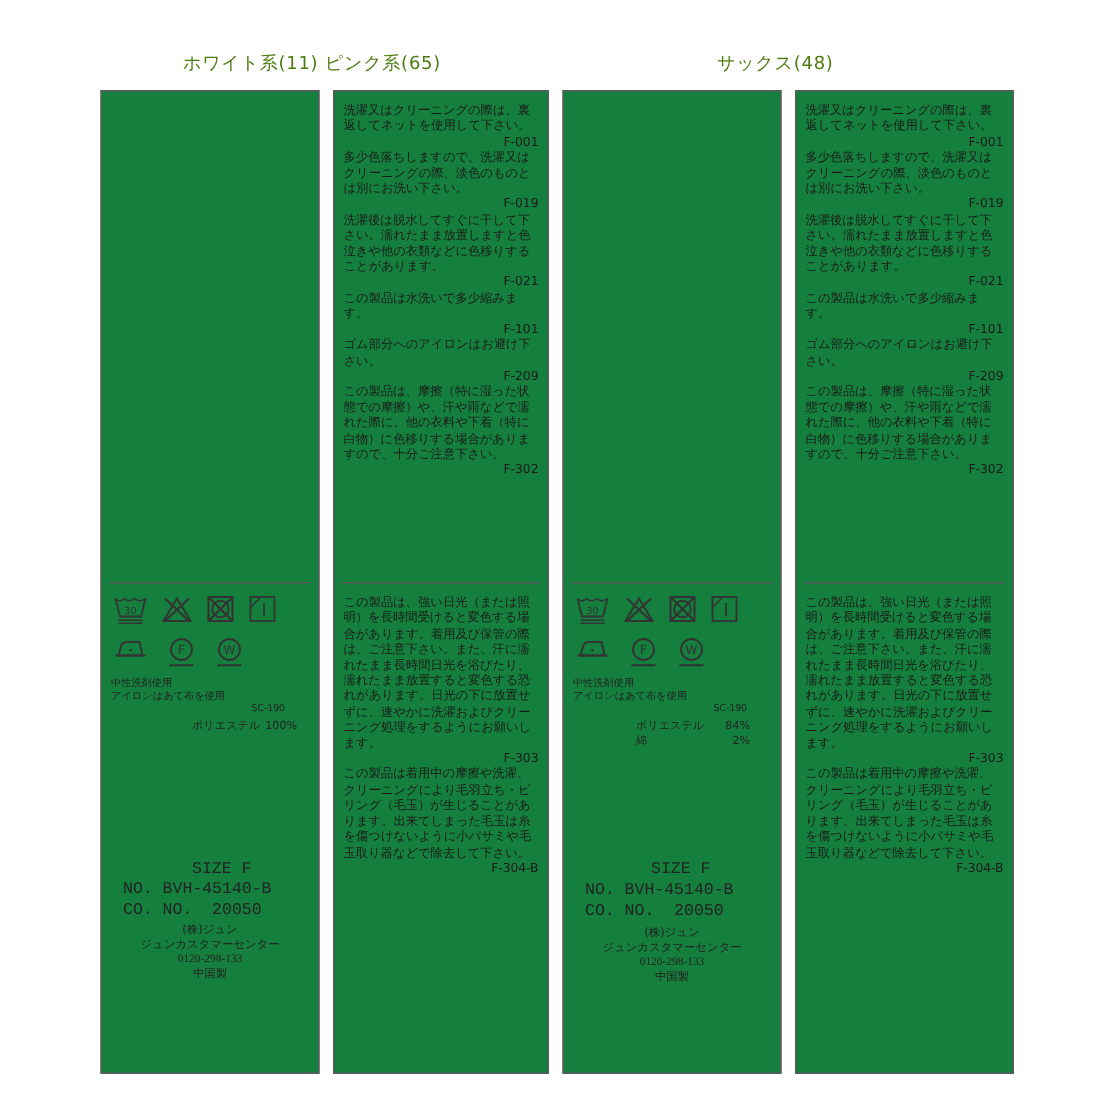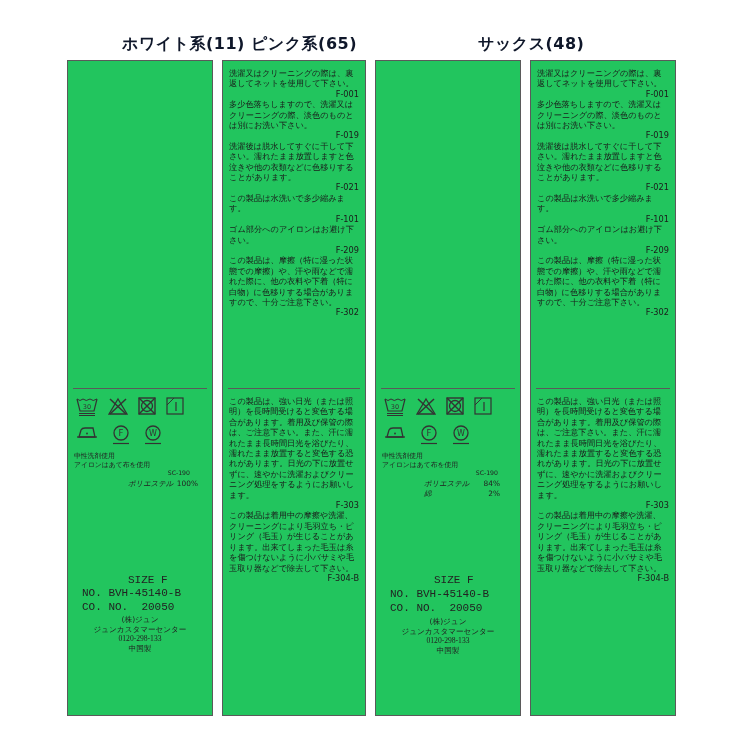--- a/index.html
+++ b/index.html
@@ -1,30 +1,30 @@
 <!DOCTYPE html>
 <html><head>
 <meta charset="utf-8">
 <style>
   html, body { margin:0; padding:0; background:#ffffff; }
   body { width:740px; height:740px; position:relative; overflow:hidden;
          font-family:"DejaVu Sans", sans-serif; color:#1a1a1a; }
-  .heading { position:absolute; top:34px; font-size:16px; color:#0f172a; white-space:nowrap; letter-spacing:0.5px;font-weight:bold; }
-  .panel { position:absolute; top:60px; height:656px; border:1.5px solid #5a5a5a; box-sizing:border-box; background:#22c55e; }
+  .heading { position:absolute; top:34px; font-size:12px; color:#4d7c0f; white-space:nowrap; letter-spacing:0.5px; }
+  .panel { position:absolute; top:60px; height:656px; border:1.5px solid #5a5a5a; box-sizing:border-box; background:#15803d; }
   .divider { position:absolute; left:5px; right:5px; top:327px; height:0; border-top:1.5px solid #5a5a5a; }
   .care-text { position:absolute; left:6px; right:6px; font-size:8.2px; line-height:10.4px; color:#1a1a1a; }
   .care-text p { margin:0; }
   .code { text-align:right; }
   .icons-row { position:absolute; left:8px; display:flex; gap:10px; align-items:flex-start; }
   .icons-row svg { display:block; }
   .small-note { position:absolute; left:6px; font-size:6.8px; line-height:9px; color:#222;font-family:Liberation Serif, serif; }
   .sc { position:absolute; font-size:6.2px; color:#222; }
   .fiber { position:absolute; left:0; right:0; font-size:7.4px; line-height:9.5px; color:#222; }
   .fiber .row { display:flex; }
-  .fiber .name { width:80px; text-align:left; padding-left:60px;font-style:italic; }
+  .fiber .name { width:80px; text-align:left; padding-left:60px; }
   .fiber .pct { flex:1; text-align:right; padding-right:14px; }
   .info { position:absolute; font-family:Liberation Mono, monospace; font-size:11px; color:#222; }
   .maker { position:absolute; left:0; right:0; text-align:center; font-size:7.6px; line-height:9.5px; color:#222; }
   .maker .mono { font-family:Liberation Serif, serif; }
 </style>
 </head>
 <body>
 
 <div class="heading" style="left:122px;">ホワイト系(11) ピンク系(65)</div>
 <div class="heading" style="left:478px;">サックス(48)</div>

